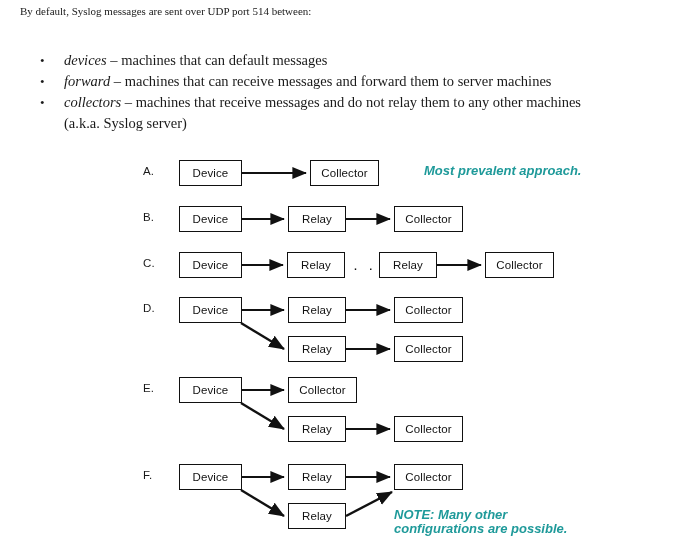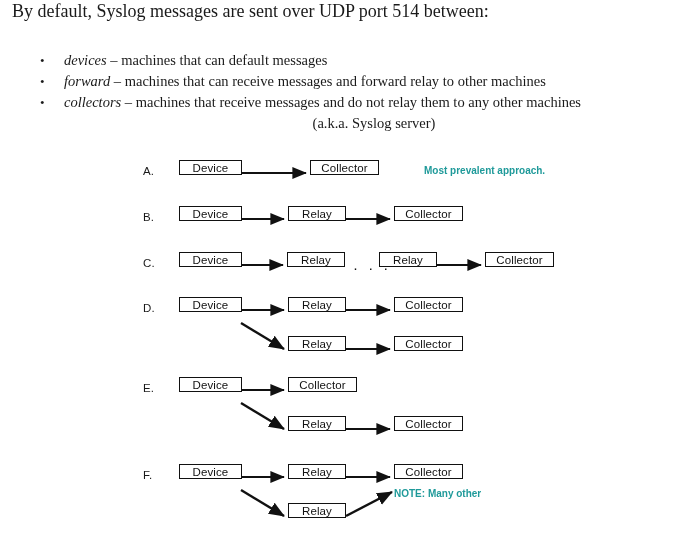--- a/index.html
+++ b/index.html
@@ -13,23 +13,23 @@
     height: 539px;
     background: #ffffff;
     overflow: hidden;
     font-family: "Liberation Serif", "DejaVu Serif", serif;
     color: #1a1a1a;
   }
 
   
   .intro {
     position: absolute;
-    left: 12px;
+    left: 20px;
     top: 2px;
-    font-size: 18px;
+    font-size: 11px;
     line-height: 18px;
     white-space: nowrap;
   }
   .bullets {
     position: absolute;
     left: 34px;
     top: 50px;
     width: 650px;
     font-size: 14.5px;
     line-height: 21px;
@@ -42,21 +42,20 @@
     position: absolute;
     left: 6px;
     top: 0;
     font-size: 13px;
   }
   .term {
     font-style: italic;
   }
   .sub-line {
     display: block;
-    text-align: center;
   }
 
   
   .diagram {
     position: absolute;
     left: 0;
     top: 148px;
     width: 690px;
     height: 391px;
   }
@@ -71,35 +70,36 @@
     position: absolute;
     box-sizing: border-box;
     border: 1.4px solid #111111;
     background: #ffffff;
     font-family: "Liberation Sans", "DejaVu Sans", sans-serif;
     font-size: 11.5px;
     color: #111111;
     display: flex;
     align-items: center;
     justify-content: center;
-    height: 15px;
+    height: 26px;
     letter-spacing: 0.1px;
   }
   .ellipsis {
     position: absolute;
     font-family: "Liberation Sans", "DejaVu Sans", sans-serif;
     font-size: 15px;
     letter-spacing: 3px;
     color: #111111;
     line-height: 1;
   }
   .note {
     position: absolute;
     font-family: "Liberation Sans", "DejaVu Sans", sans-serif;
-    font-size: 10px;
+    font-style: italic;
+    font-size: 13px;
     line-height: 14px;
     font-weight: 600;
   }
   svg.arrows {
     position: absolute;
     left: 0;
     top: 0;
     width: 690px;
     height: 391px;
     overflow: visible;
@@ -115,21 +115,21 @@
 
   <div class="bullets">
 
     <div class="bullet-row">
       <span class="bullet-dot">•</span>
       <span class="term">devices</span><span> – machines that can default messages</span>
     </div>
 
     <div class="bullet-row">
       <span class="bullet-dot">•</span>
-      <span class="term">forward</span><span> – machines that can receive messages and forward relay to other machines</span>
+      <span class="term">forward</span><span> – machines that can receive messages and forward them to server machines</span>
     </div>
 
     <div class="bullet-row">
       <span class="bullet-dot">•</span>
       <span class="term">collectors</span><span> – machines that receive messages and do not relay them to any other machines</span>
       <span class="sub-line">(a.k.a. Syslog server)</span>
     </div>
 
   </div>
 
@@ -196,18 +196,19 @@
     <div class="node" style="left:179px; top:229px; width:63px;">Device</div>
     <div class="node" style="left:288px; top:229px; width:69px;">Collector</div>
     <div class="node" style="left:288px; top:268px; width:58px;">Relay</div>
     <div class="node" style="left:394px; top:268px; width:69px;">Collector</div>
 
     <div class="row-label" style="left:143px; top:321px;">F.</div>
     <div class="node" style="left:179px; top:316px; width:63px;">Device</div>
     <div class="node" style="left:288px; top:316px; width:58px;">Relay</div>
     <div class="node" style="left:394px; top:316px; width:69px;">Collector</div>
     <div class="node" style="left:288px; top:355px; width:58px;">Relay</div>
-    <div class="note" style="left:394px; top:339px; color:#1f9a9a;">
+    <div class="note" style="left:394px; top:360px; color:#1f9a9a;">
       <span>NOTE: Many other</span><br>
+      <span>configurations are possible.</span>
     </div>
 
   </div>
 </div>
 
 </body></html>

